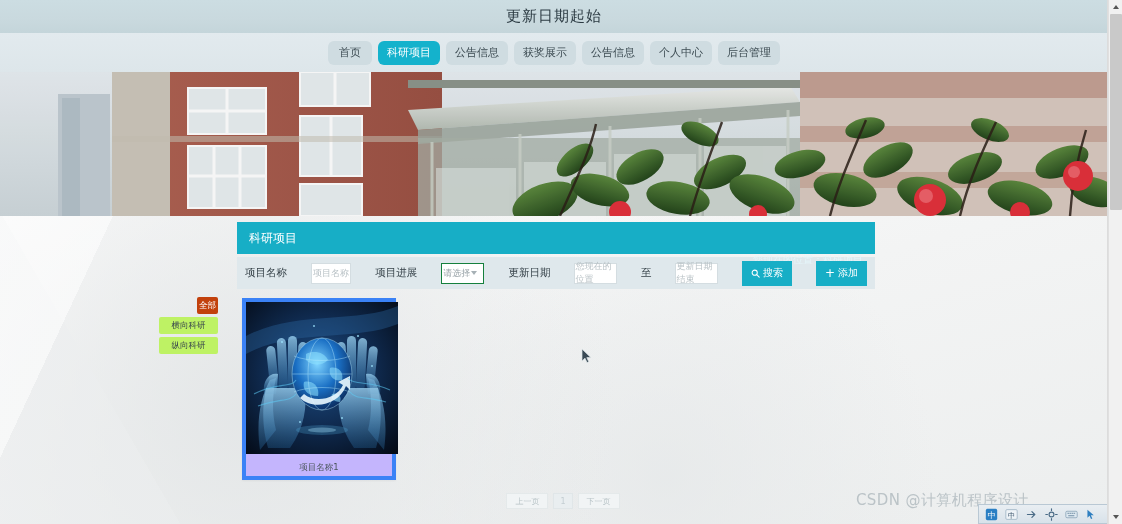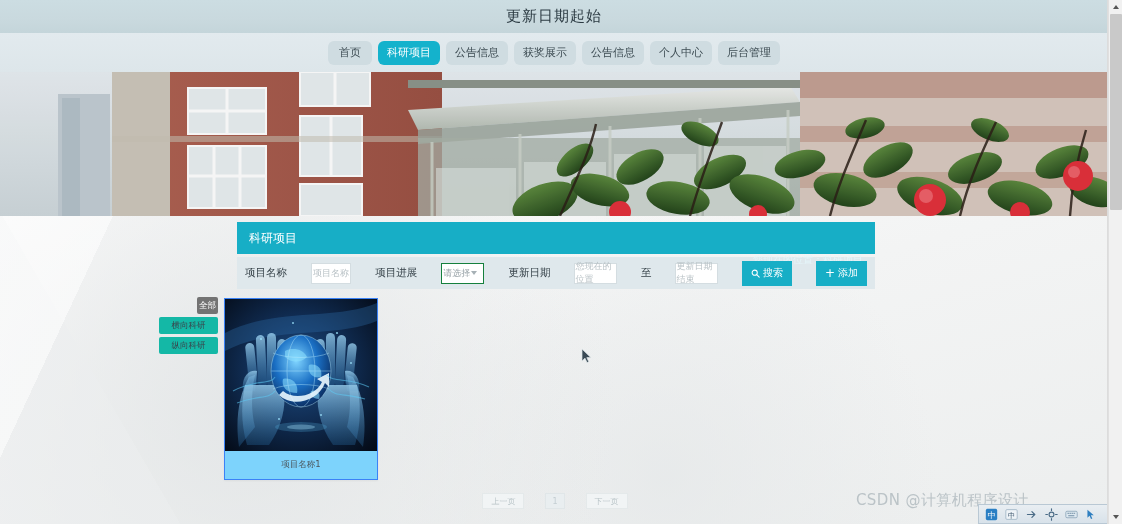--- a/index.html
+++ b/index.html
@@ -158,58 +158,58 @@
   .btn-plus { font-size: 12px; line-height: 1; }
 
   
   .cats {
     position: absolute; left: 159px; top: 297px;
     width: 59px;
     display: flex; flex-direction: column; gap: 3px;
   }
   .cat {
     height: 17px;
-    background: #14b8a6;
+    background: #bef264;
     color: #39464d;
     font-size: 8.5px;
     display: flex; align-items: center; justify-content: center;
     border-radius: 2px;
     cursor: pointer;
     font-family: "DejaVu Sans", sans-serif;
   }
-  .cat.active { background: #737373; color: #ffffff; margin-left: 38px; }
+  .cat.active { background: #c2410c; color: #ffffff; margin-left: 38px; }
 
   
   .card {
-    position: absolute; left: 224px; top: 298px;
+    position: absolute; left: 242px; top: 298px;
     width: 154px; height: 182px;
-    background: #7dd3fc;
-    border: 1px solid #3b82f6;
+    background: #c4b5fd;
+    border: 4px solid #3b82f6;
     box-shadow: 0 1px 2px rgba(0,0,0,0.05);
     cursor: pointer;
   }
   .card .thumb {
     width: 152px; height: 152px;
     overflow: hidden;
     background: #061424;
   }
   .card .thumb svg { display: block; width: 152px; height: 152px; }
   .card .cap {
     height: 28px;
     display: flex; align-items: center; justify-content: center;
     font-size: 8.5px; color: #4a555b;
     font-family: "DejaVu Sans", sans-serif;
   }
 
   
   .pager {
-    position: absolute; left: 0; top: 493px;
+    position: absolute; left: 8px; top: 493px;
     width: 1110px;
     display: flex; align-items: center; justify-content: center;
-    gap: 21px;
+    gap: 5px;
   }
   .pg {
     height: 16px; padding: 0 8px;
     background: #f1f4f5;
     border: 1px solid #e4e9ea;
     font-size: 8px; color: #b9c4c8;
     display: flex; align-items: center; justify-content: center;
     cursor: pointer;
     font-family: "DejaVu Sans", sans-serif;
   }

